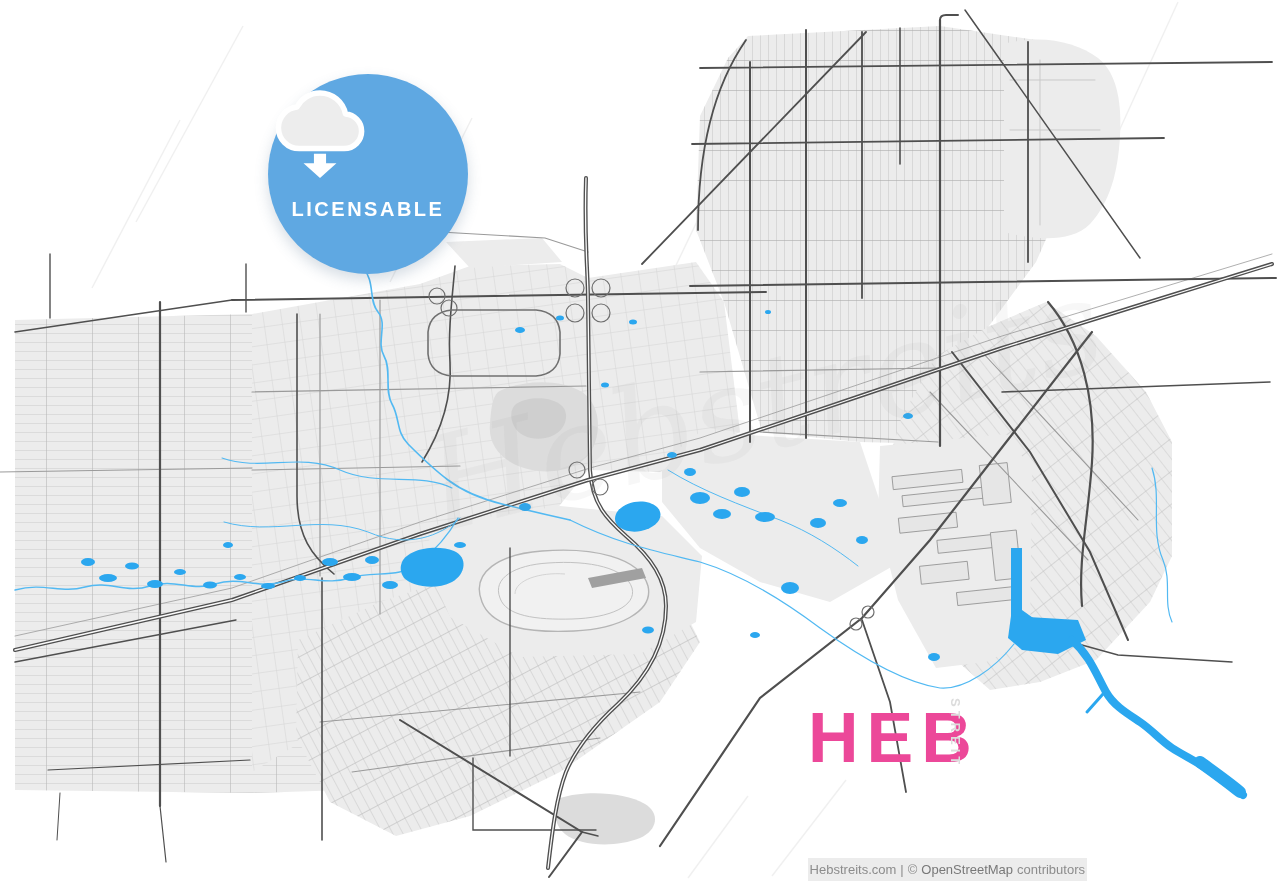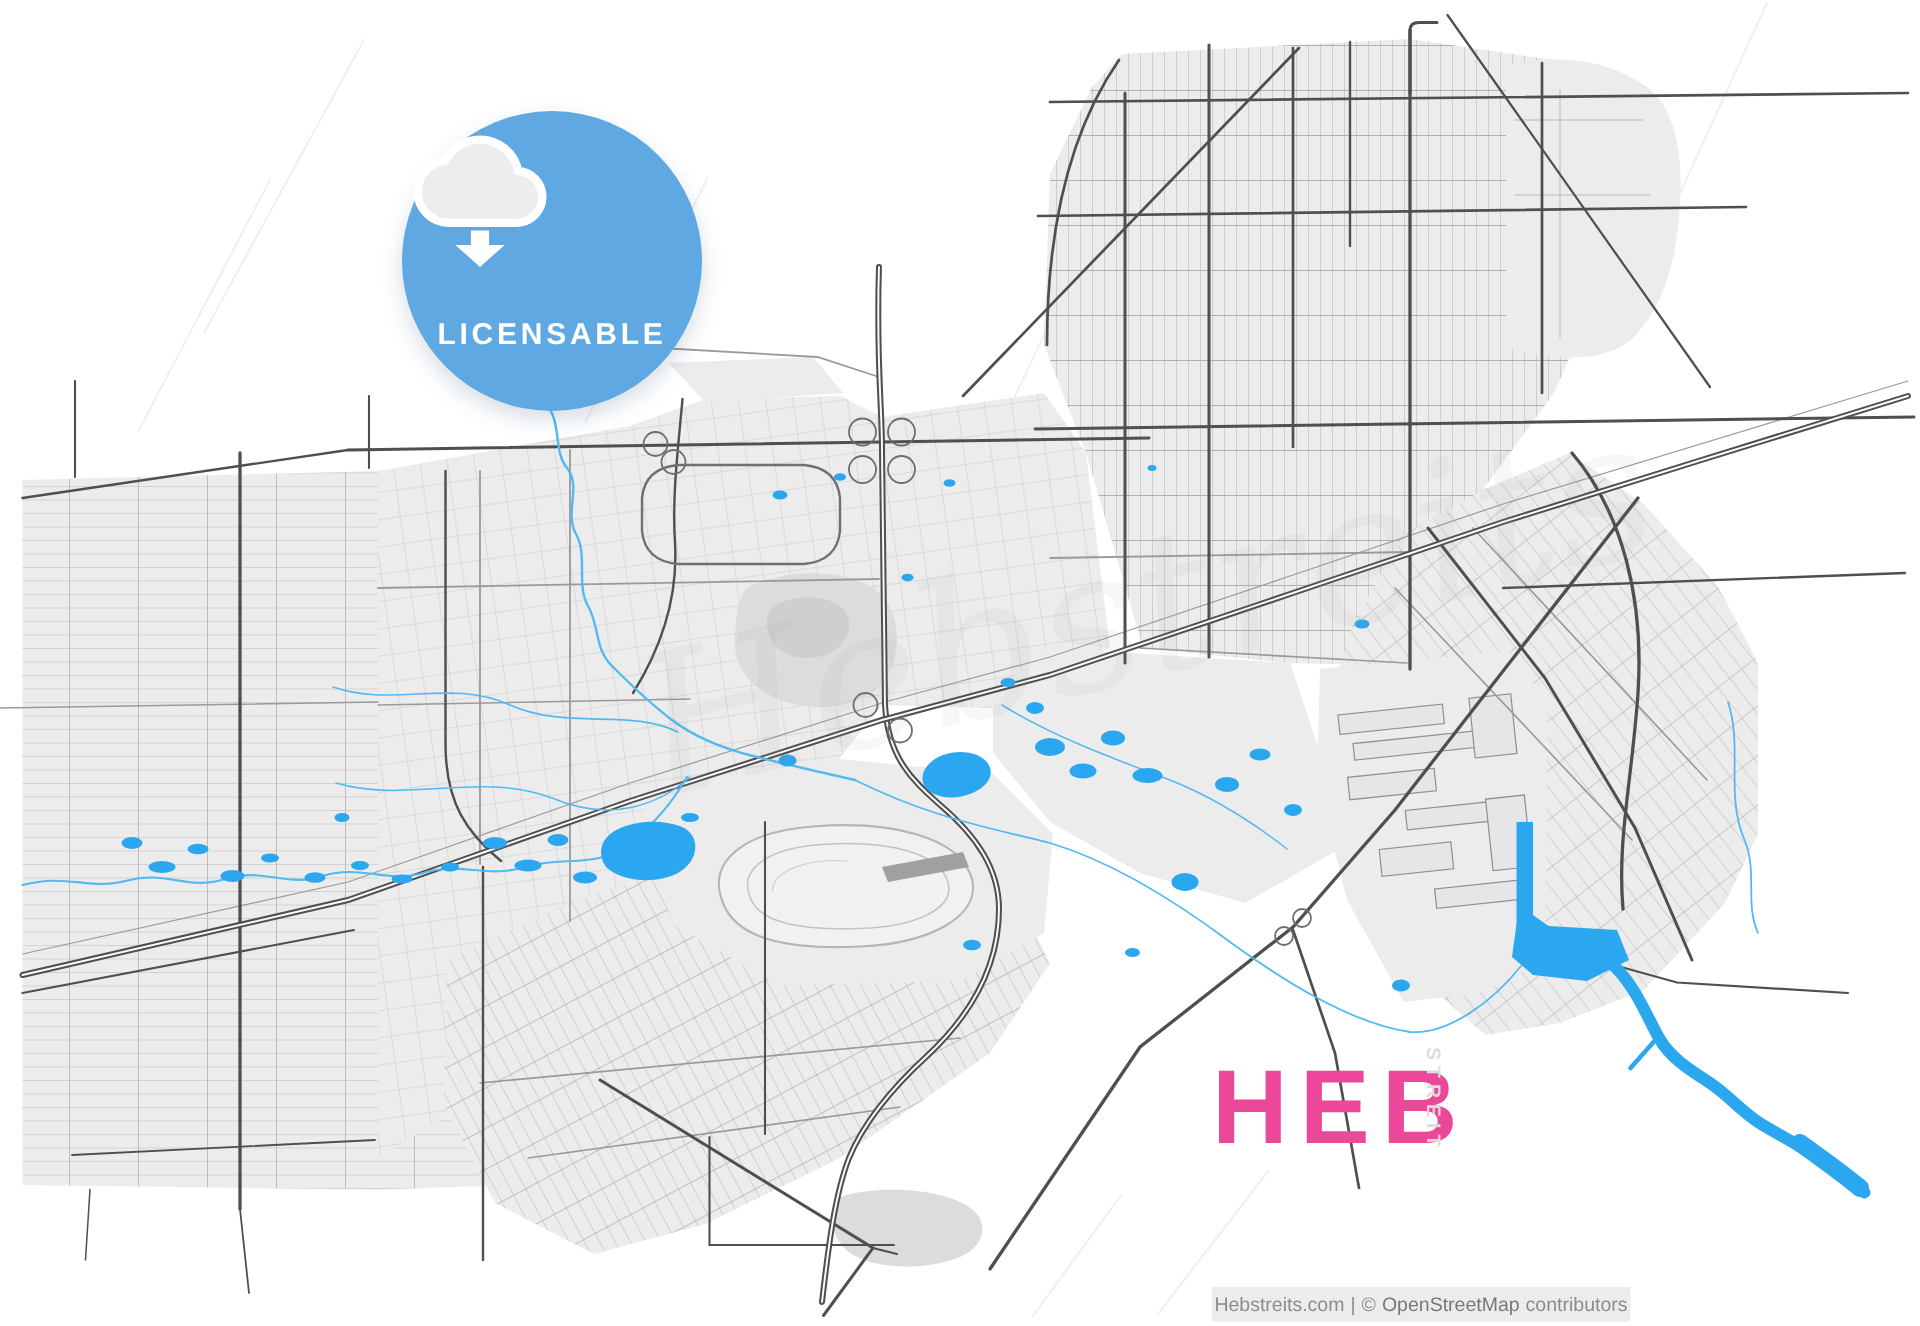--- a/index.html
+++ b/index.html
@@ -18,21 +18,21 @@
   .w{stroke:var(--stream,#52b9f2);fill:none;stroke-linecap:round;}
   .wf{fill:var(--water,#2ba7ef);}
   .riv{stroke:var(--water,#2ba7ef);fill:none;stroke-linecap:round;}
   .scratch{stroke:#f0f0f0;stroke-width:1.4;fill:none;}
 
   
   .badge{position:absolute;left:268px;top:74px;width:200px;height:200px;border-radius:50%;
          background:var(--accent,#5fa8e2);display:flex;flex-direction:column;align-items:center;
          box-shadow:0 6px 14px rgba(70,100,130,.22);cursor:pointer;}
   .badge .cloudwrap{margin-top:18px;width:104px;height:104px;}
-  .badge-label{margin-top:16px;color:var(--badge_fg,#fff);font-weight:bold;font-size:20px;
+  .badge-label{margin-top:2px;color:var(--badge_fg,#fff);font-weight:bold;font-size:20px;
          letter-spacing:2.5px;}
 
   
   .wm-center{position:absolute;left:420px;top:350px;width:520px;pointer-events:none;
          font-family:"DejaVu Serif",serif;font-style:italic;font-size:130px;
          color:rgba(140,140,140,0.07);transform:rotate(-14deg);white-space:nowrap;}
   .wm-heb{position:absolute;left:808px;top:698px;font-size:70px;font-weight:bold;
          letter-spacing:8px;color:#ec4899;pointer-events:none;}
   .wm-streit{position:absolute;left:948px;top:698px;writing-mode:vertical-rl;font-size:13px;
          font-weight:bold;letter-spacing:4px;color:#dcdcdc;pointer-events:none;}

